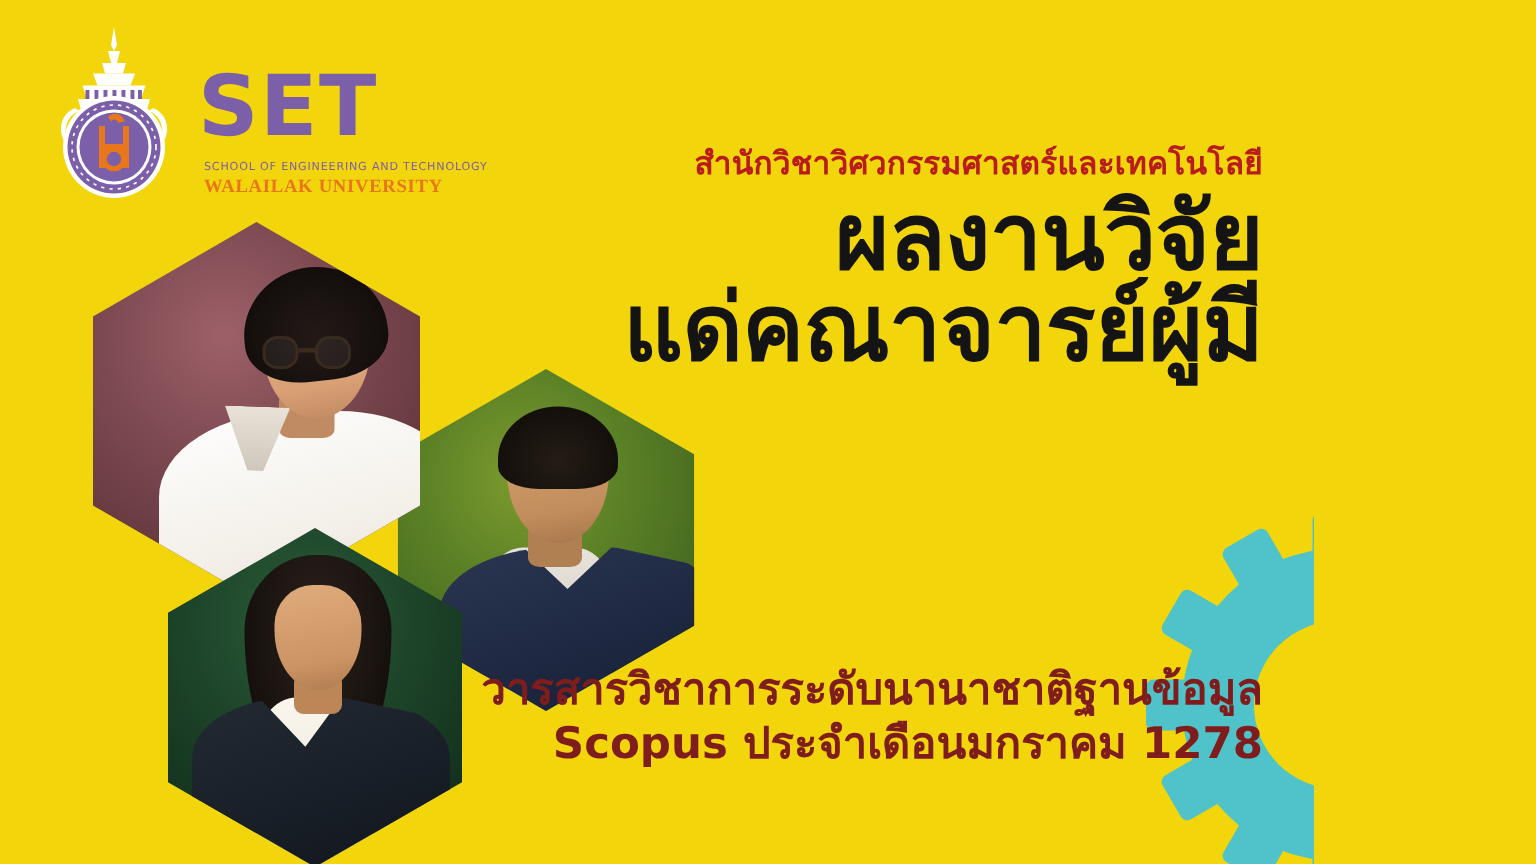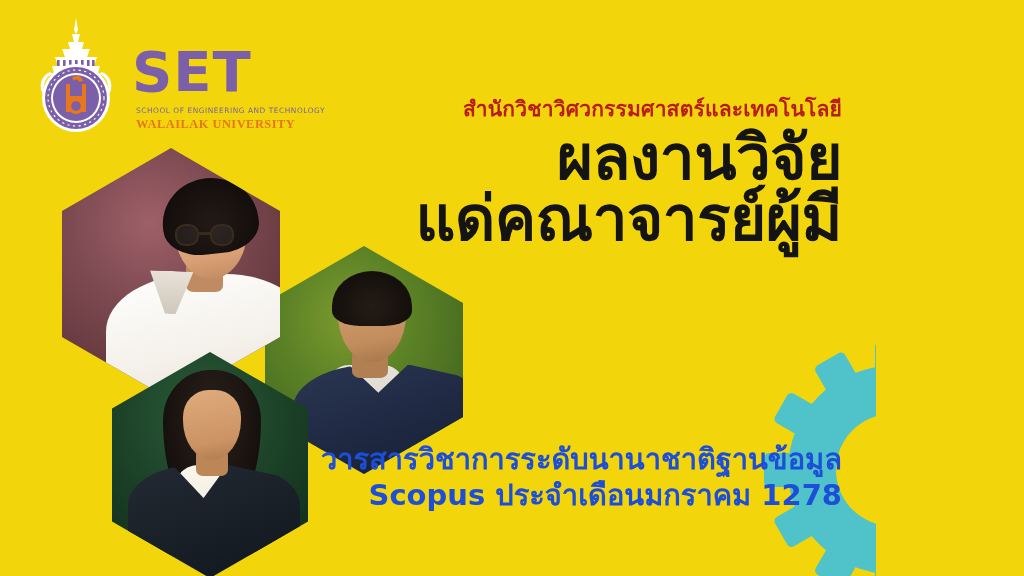--- a/index.html
+++ b/index.html
@@ -186,21 +186,21 @@
   #caption {
     position:absolute;
     right:34px; bottom:62px;
     width:640px;
     text-align:right;
     z-index:11;
   }
   .caption-line {
     font-size:29px;
     font-weight:800;
-    color:#1d4ed8;
+    color:#7f1d1d;
     line-height:1.24;
     white-space:nowrap;
   }
 
   
   #logo-lockup {
     position:absolute;
     left:28px; top:14px;
     width:250px; height:124px;
     z-index:12;

